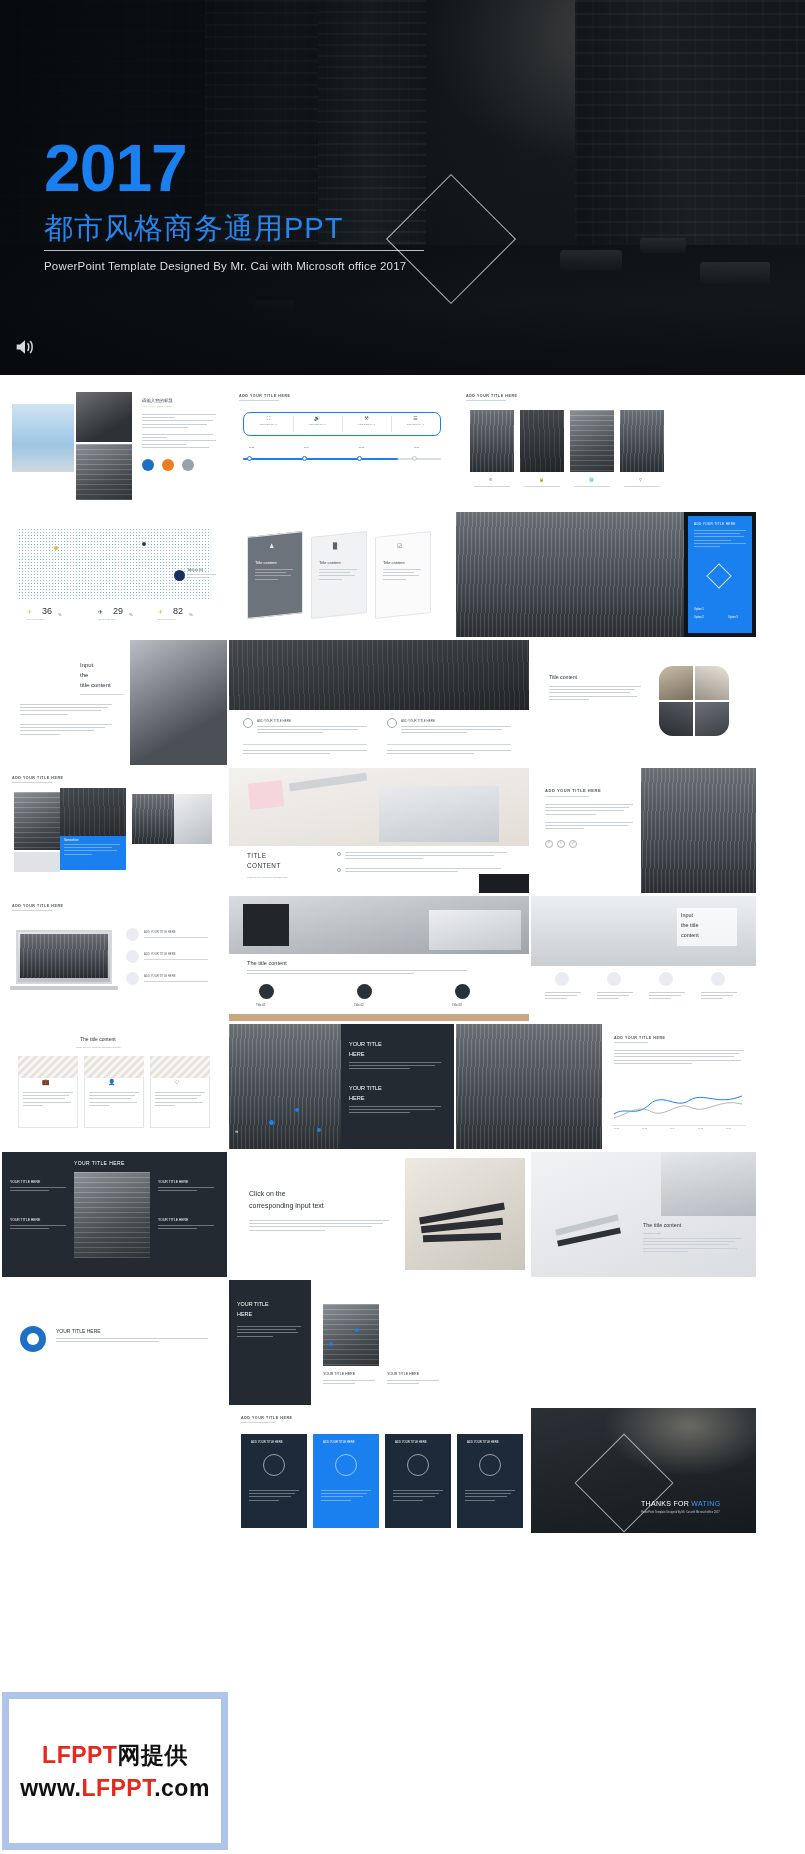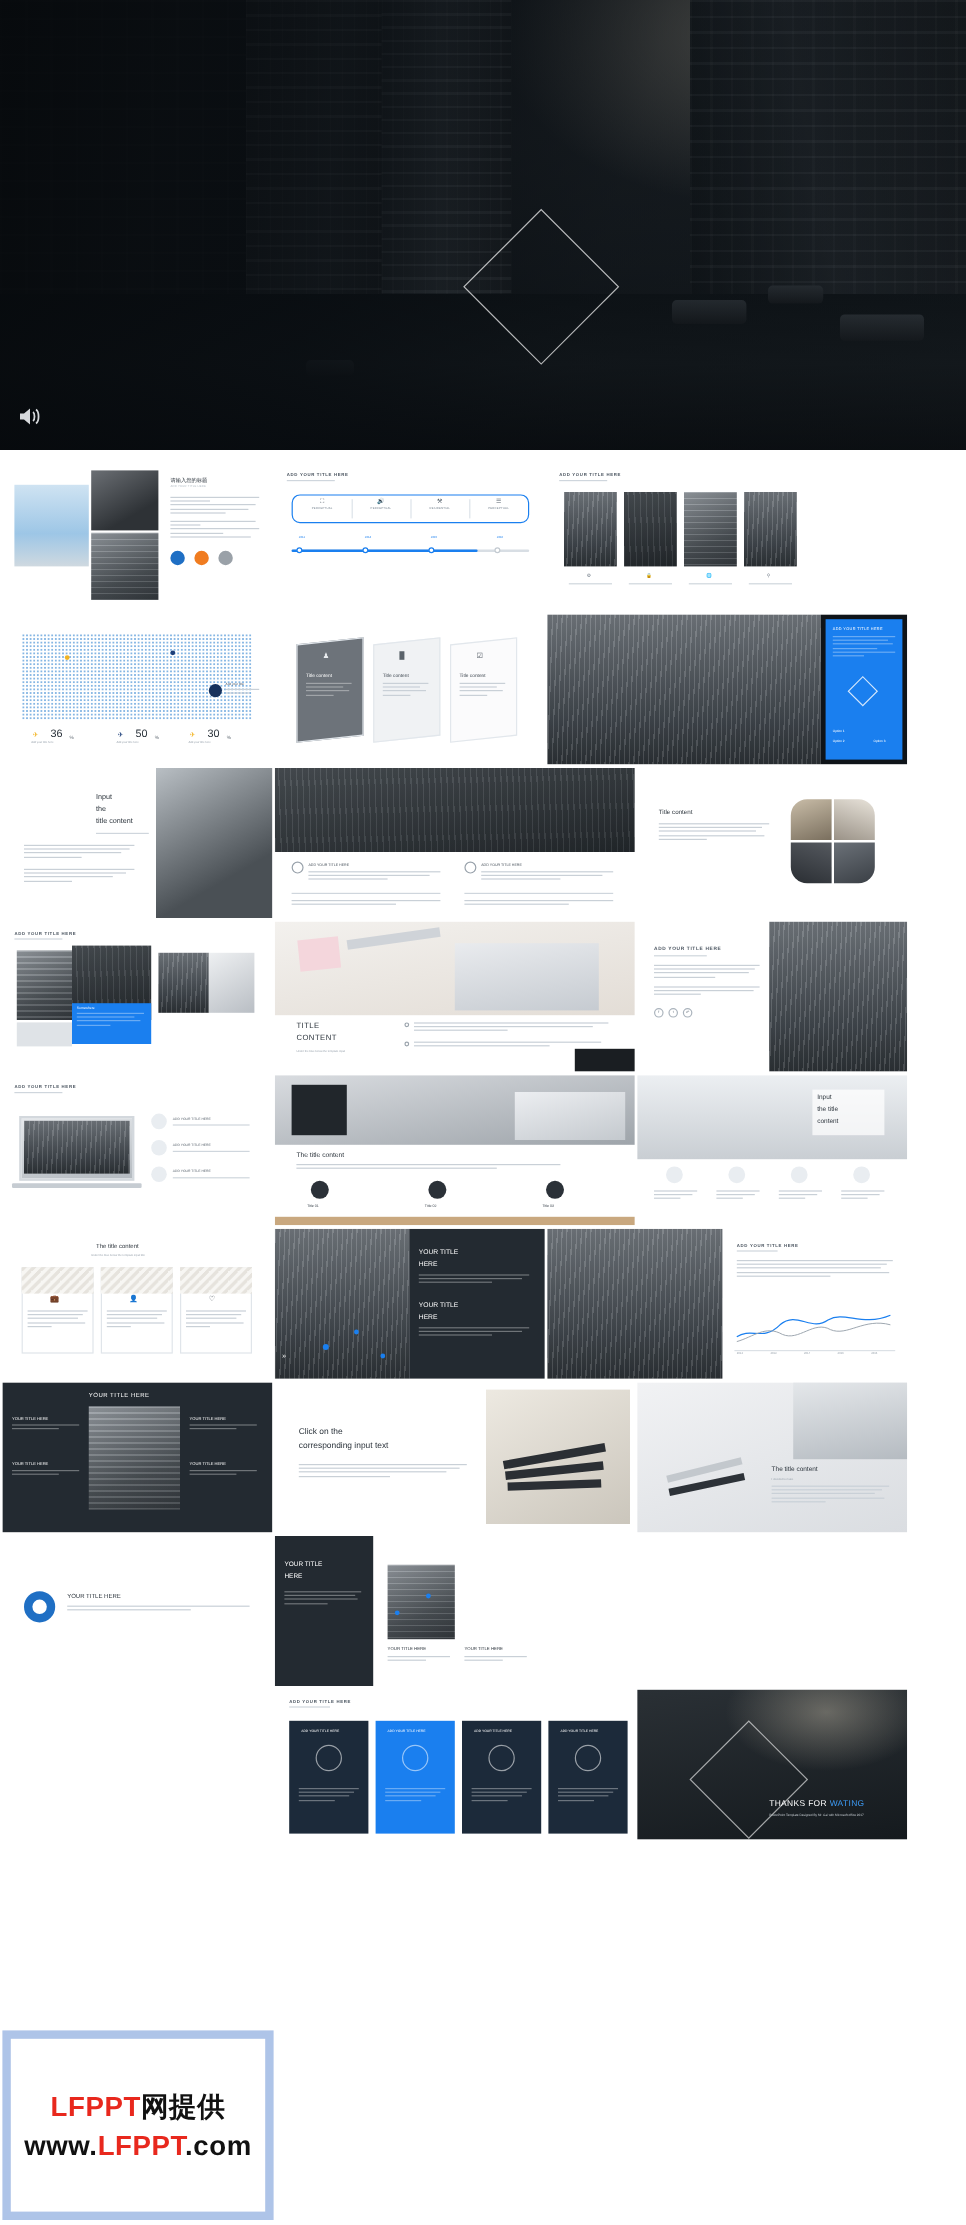--- a/index.html
+++ b/index.html
@@ -209,20 +209,26 @@
     <div class="b-right"></div>
     <div class="road"></div>
     <div class="car" style="left:560px; top:250px; width:62px; height:20px;"></div>
     <div class="car" style="left:640px; top:238px; width:46px; height:15px;"></div>
     <div class="car" style="left:700px; top:262px; width:70px; height:22px;"></div>
     <div class="car" style="left:255px; top:300px; width:40px; height:13px; opacity:.5;"></div>
   </div>
   <div class="hero-overlay"></div>
   <div class="hero-diamond"></div>
 
+  <div class="hero-text">
+    <div class="hero-year">2017</div>
+    <div class="hero-sub">都市风格商务通用PPT</div>
+    <div class="hero-rule"></div>
+    <div class="hero-tag">PowerPoint Template Designed By Mr. Cai with Microsoft office 2017</div>
+  </div>
 
   <div class="speaker">
     <svg viewBox="0 0 24 24" width="22" height="20">
       <path d="M2 9h4l6-5v16l-6-5H2z" fill="#d6d9dc"></path>
       <path d="M15 7.5c2 1.3 2 7.7 0 9" stroke="#d6d9dc" stroke-width="1.8" fill="none"></path>
       <path d="M18 5c3.4 2.2 3.4 11.8 0 14" stroke="#d6d9dc" stroke-width="1.8" fill="none"></path>
     </svg>
   </div>
 </div>
 
@@ -318,26 +324,26 @@
           <i style="width:100%"></i>
           <i style="width:70%"></i>
         </div>
 
       <div style="position:absolute; left:25px; top:96px; font-size:6px; color:#f2b423;">✈</div>
       <div style="position:absolute; left:40px; top:94px; font-size:9px; color:#2b333b;">36</div>
       <div style="position:absolute; left:56px; top:100px; font-size:4px; color:#626b74;">%</div>
       <div class="t-tiny" style="left:24px; top:106px;">Add your title here</div>
 
       <div style="position:absolute; left:96px; top:96px; font-size:6px; color:#1d3f7a;">✈</div>
-      <div style="position:absolute; left:111px; top:94px; font-size:9px; color:#2b333b;">50</div>
+      <div style="position:absolute; left:111px; top:94px; font-size:9px; color:#2b333b;">29</div>
       <div style="position:absolute; left:127px; top:100px; font-size:4px; color:#626b74;">%</div>
       <div class="t-tiny" style="left:95px; top:106px;">Add your title here</div>
 
       <div style="position:absolute; left:156px; top:96px; font-size:6px; color:#f2b423;">✈</div>
-      <div style="position:absolute; left:171px; top:94px; font-size:9px; color:#2b333b;">30</div>
+      <div style="position:absolute; left:171px; top:94px; font-size:9px; color:#2b333b;">82</div>
       <div style="position:absolute; left:187px; top:100px; font-size:4px; color:#626b74;">%</div>
       <div class="t-tiny" style="left:155px; top:106px;">Add your title here</div>
     </div>
 
     <div class="slide">
       <div class="card3 sk" style="left:18px; top:22px; width:56px; height:82px; background:#6d737a;"></div>
       <div class="card3 sk" style="left:82px; top:22px; width:56px; height:82px; background:#f0f2f4;"></div>
       <div class="card3 sk" style="left:146px; top:22px; width:56px; height:82px; background:#fbfbfc;"></div>
       <div style="position:absolute; left:40px; top:30px; font-size:6px; color:#e9ecef;">♟</div>
       <div style="position:absolute; left:104px; top:30px; font-size:6px; color:#5a626a;">▉</div>

